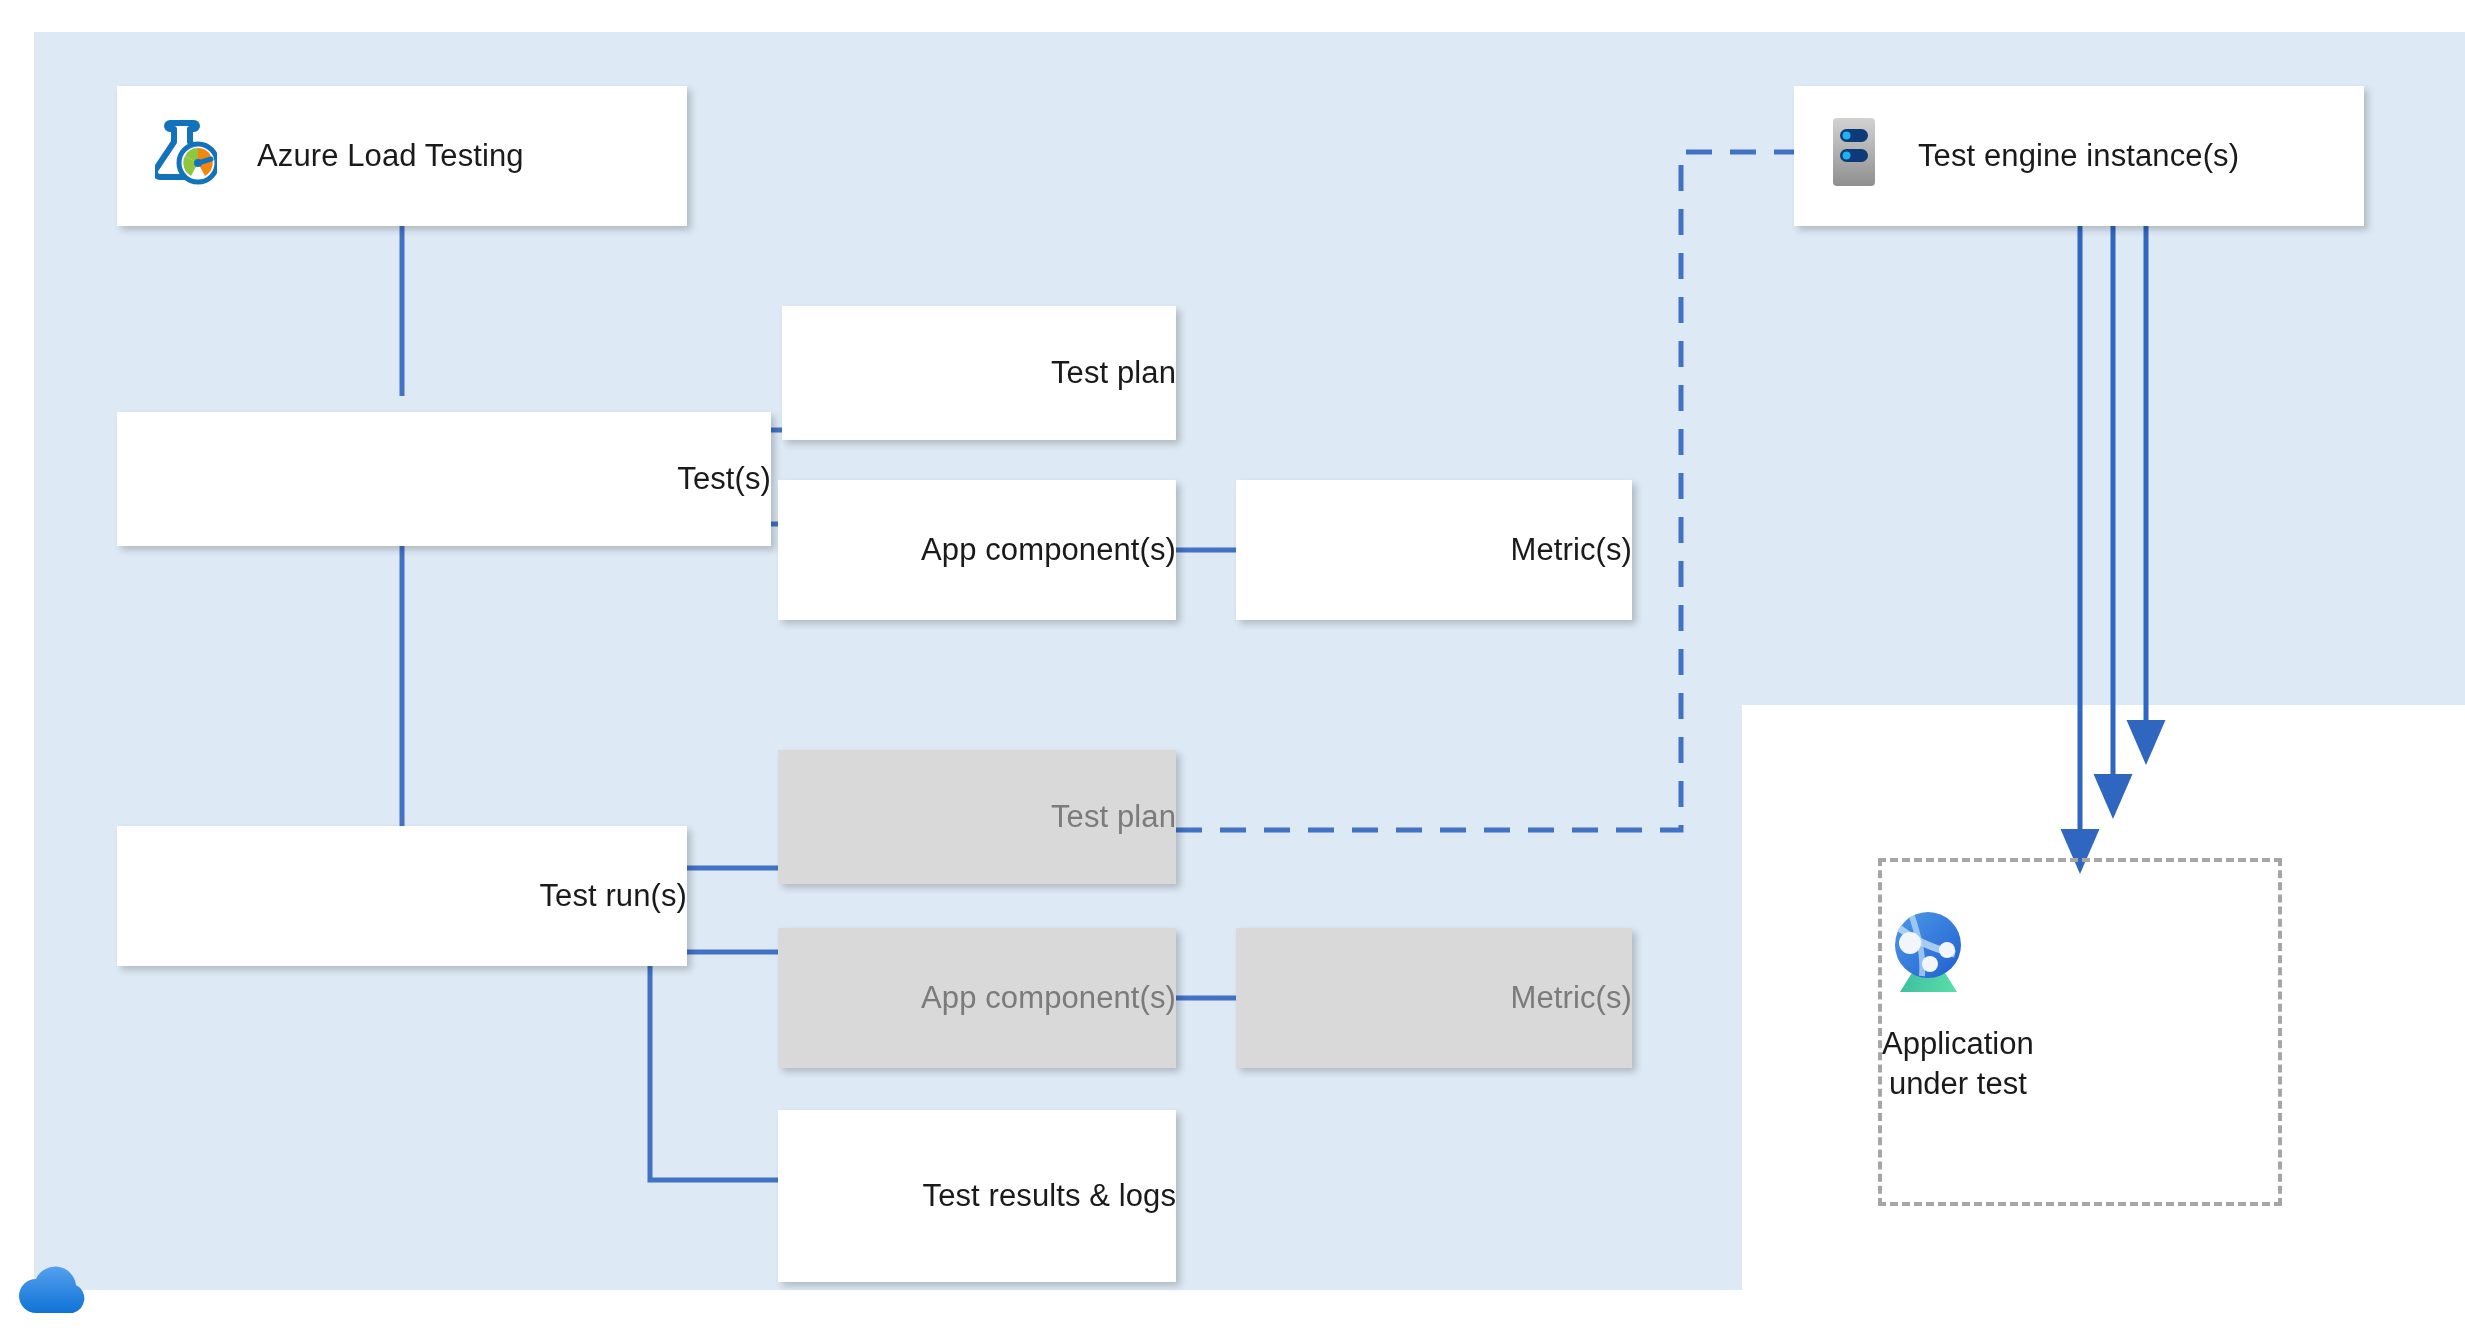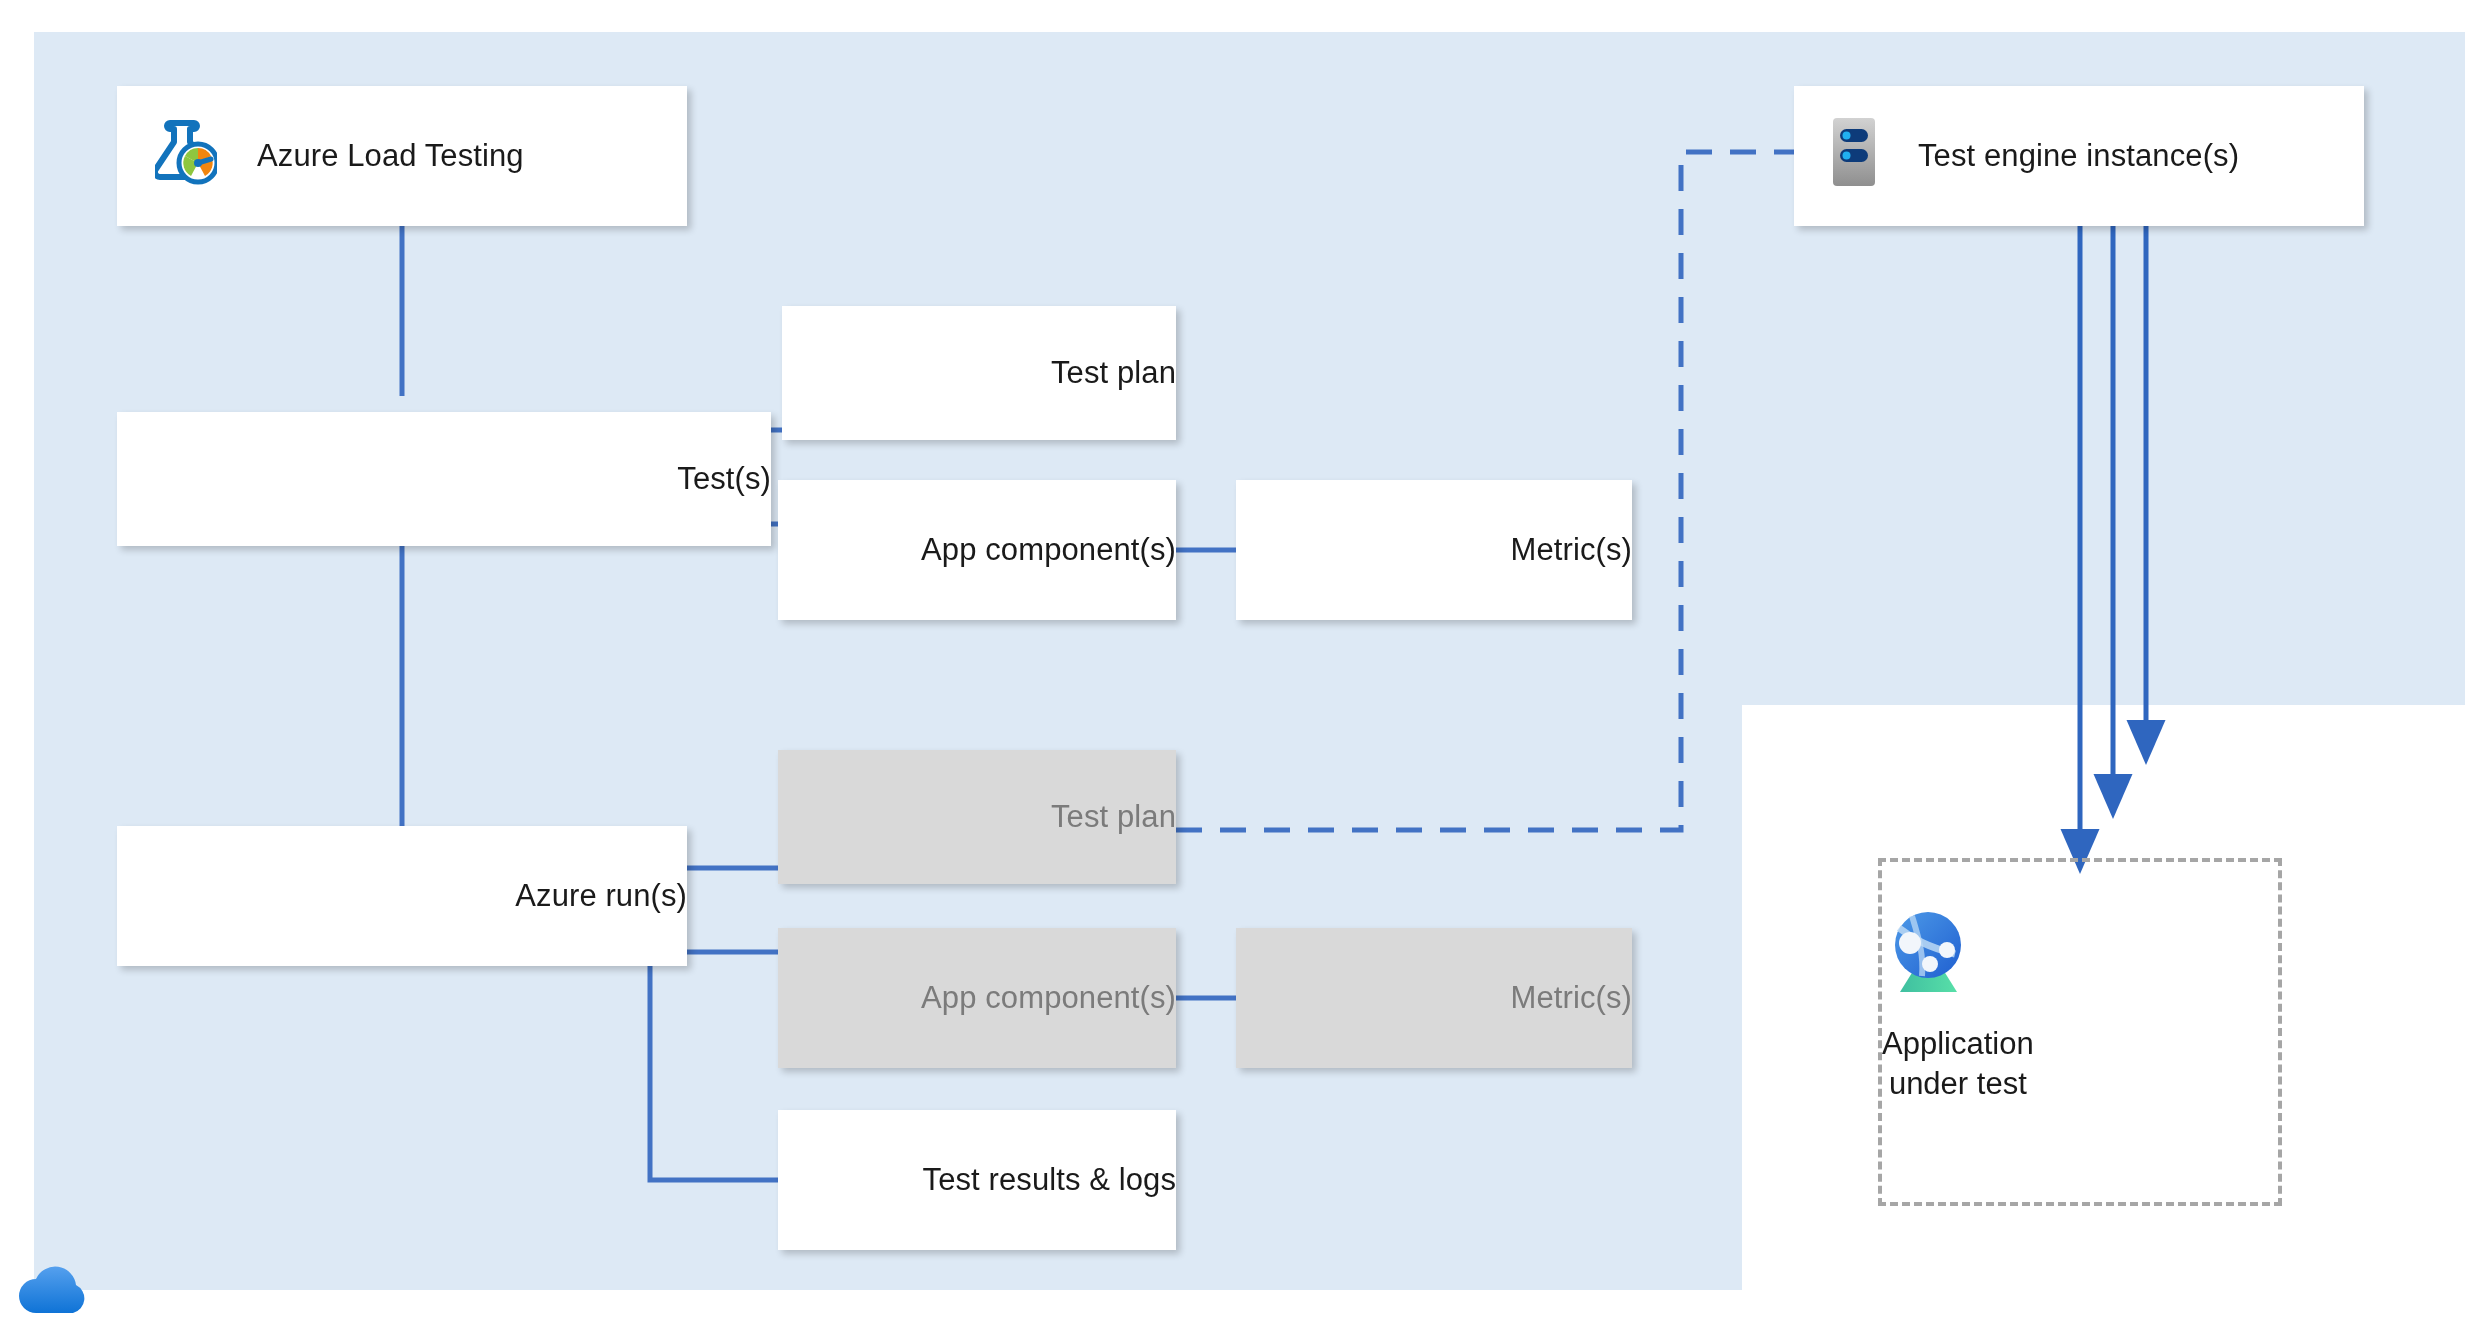--- a/index.html
+++ b/index.html
@@ -82,21 +82,21 @@
   #node-tests              { left: 117px; top: 396px; width: 654px; height: 134px; margin-top: 16px; }
   #node-test-runs          { left: 117px; top: 826px; width: 570px; height: 140px; }
 
   #node-test-plan          { left: 782px; top: 306px; width: 394px; height: 134px; }
   #node-app-components     { left: 778px; top: 480px; width: 398px; height: 140px; }
   #node-metrics            { left: 1236px;top: 480px; width: 396px; height: 140px; }
 
   #node-test-plan-muted      { left: 778px; top: 750px; width: 398px; height: 134px; }
   #node-app-components-muted { left: 778px; top: 928px; width: 398px; height: 140px; }
   #node-metrics-muted        { left: 1236px;top: 928px; width: 396px; height: 140px; }
-  #node-test-results         { left: 778px; top: 1110px;width: 398px; height: 140px; }
+  #node-test-results         { left: 778px; top: 1110px;width: 398px; height: 172px; }
 
   #node-test-engine        { left: 1794px; top: 86px; width: 570px; height: 140px; }
   #box-app-under-test      { left: 1878px; top: 858px; width: 404px; height: 348px; }
 
   
   .icon { display: block; flex: none; }
   #cloud-logo {
     position: absolute;
     left: 14px;
     top: 1256px;
@@ -162,21 +162,21 @@
       </svg>
     </span>
     <span class="label" style="margin-left:40px">Azure Load Testing</span>
   </div>
 
   <div class="node" id="node-tests">
     <span class="label">Test(s)</span>
   </div>
 
   <div class="node" id="node-test-runs">
-    <span class="label">Azure run(s)</span>
+    <span class="label">Test run(s)</span>
   </div>
 
   <div class="node" id="node-test-plan">
     <span class="label">Test plan</span>
   </div>
 
   <div class="node" id="node-app-components">
     <span class="label">App component(s)</span>
   </div>
 

